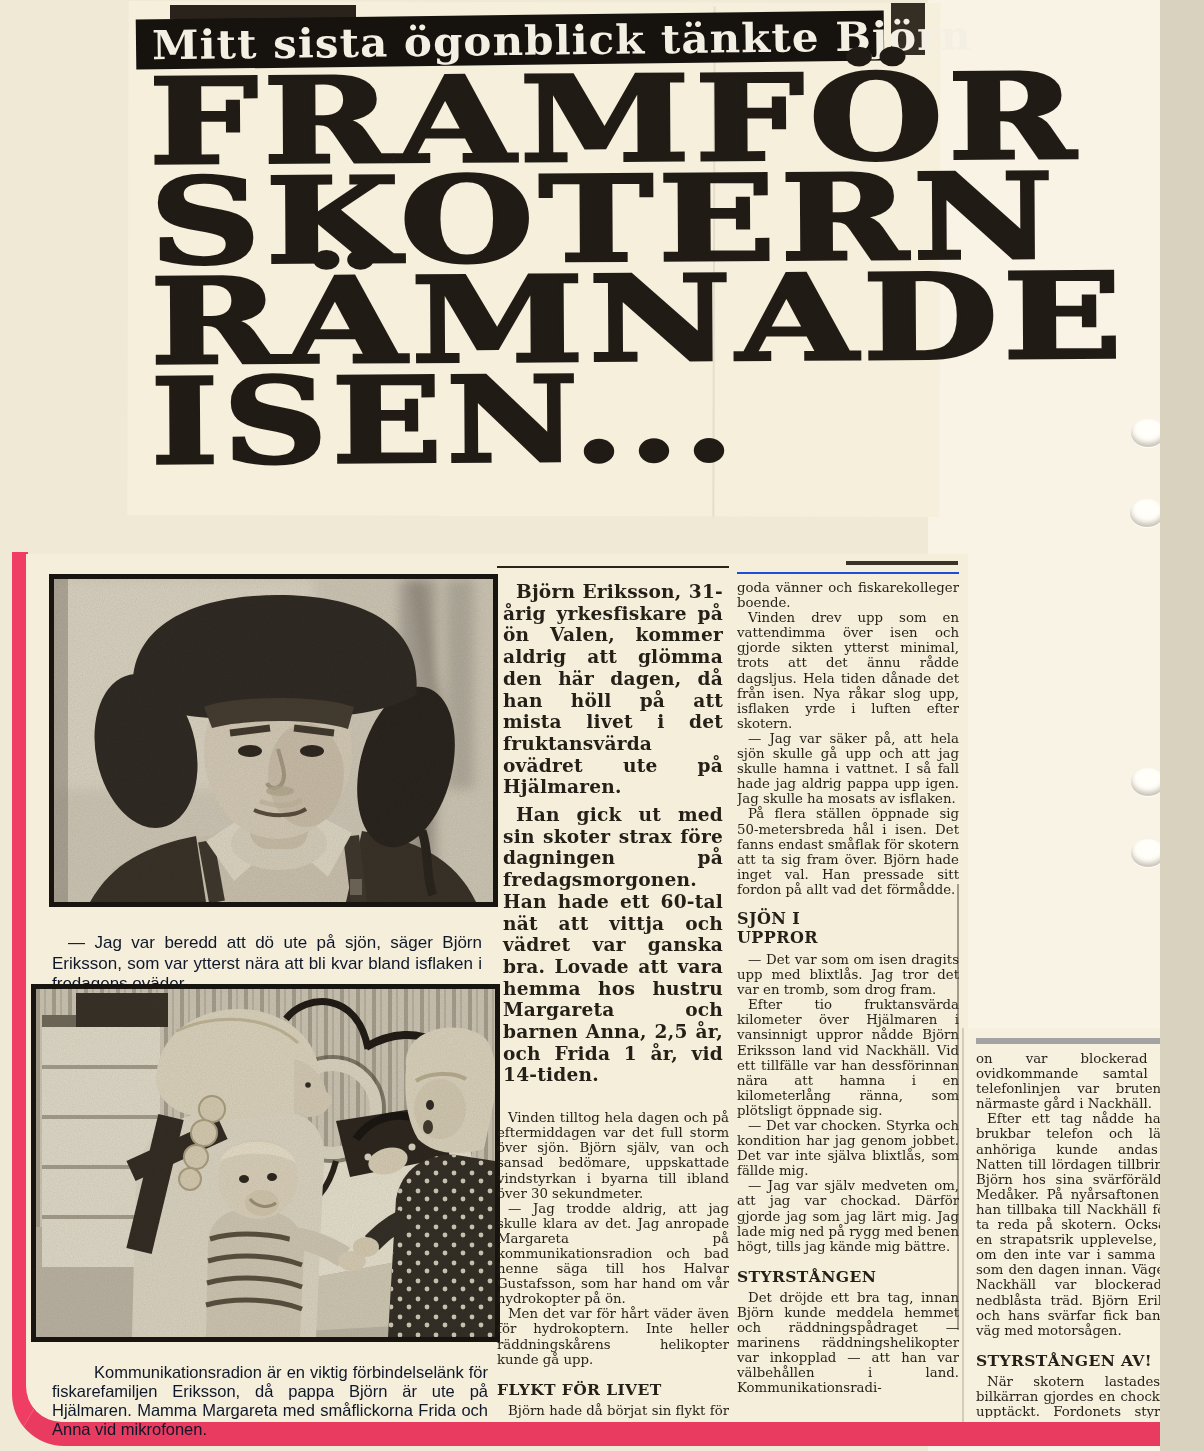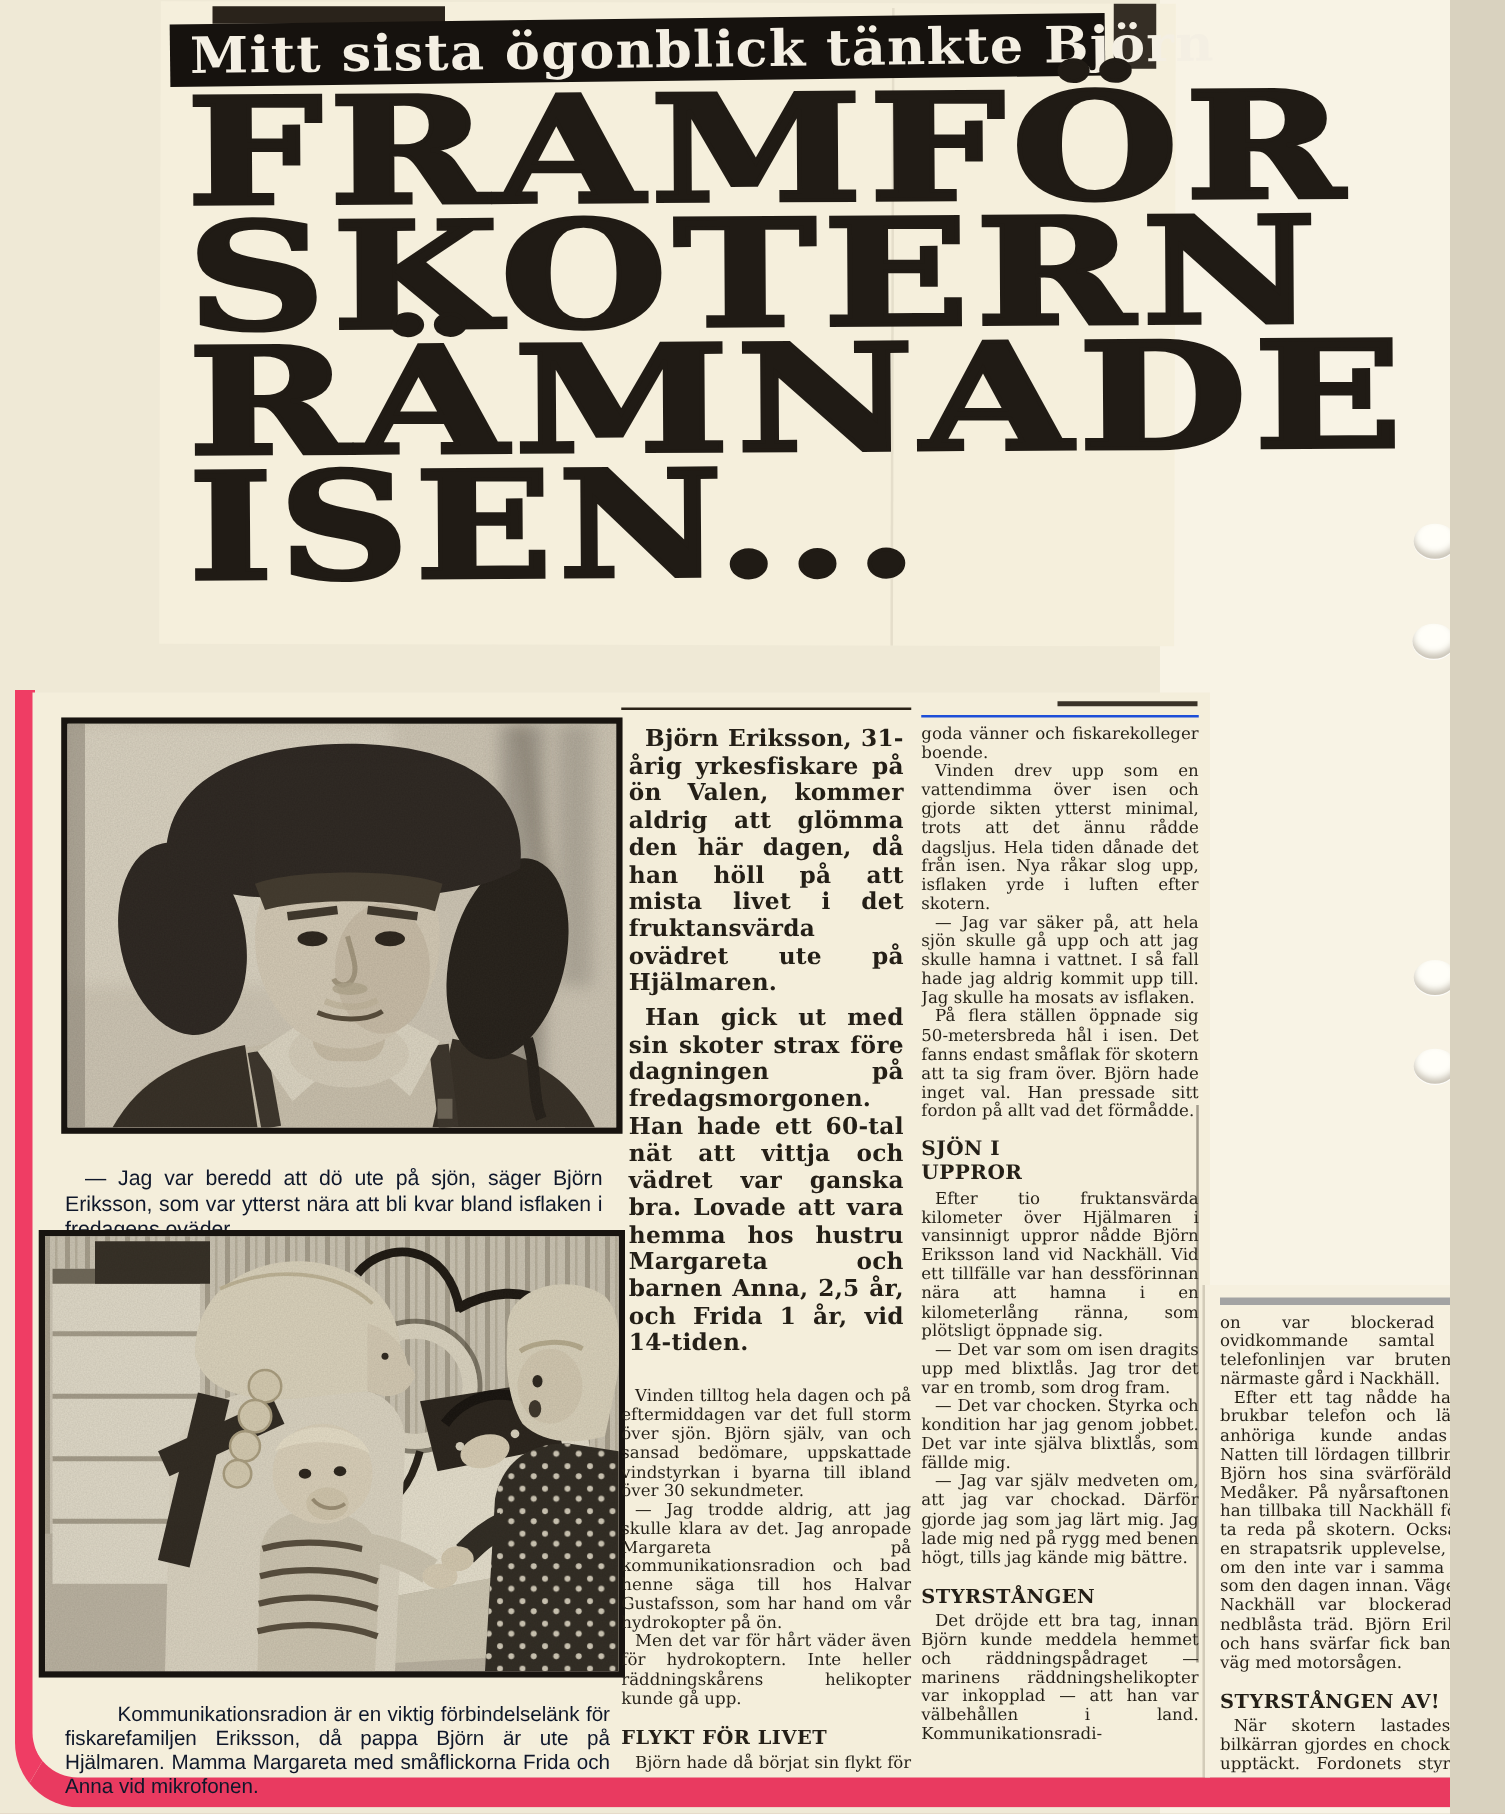--- a/index.html
+++ b/index.html
@@ -224,28 +224,28 @@
       <p>— Jag trodde aldrig, att jag skulle klara av det. Jag anropade Margareta på kommunikationsradion och bad henne säga till hos Halvar Gustafsson, som har hand om vår hydrokopter på ön.</p>
       <p>Men det var för hårt väder även för hydrokoptern. Inte heller räddningskårens helikopter kunde gå upp.</p>
       <div class="colhead">FLYKT FÖR LIVET</div>
       <p>Björn hade då börjat sin flykt för livet med skotern. Han satte kurs mot Nackhäll på södra Sörmlandslandet, där han har</p>
     </div>
   </div>
 
   <div class="col col3 bodytext">
     <p class="noind">goda vänner och fiskarekolleger boende.</p>
     <p>Vinden drev upp som en vattendimma över isen och gjorde sikten ytterst minimal, trots att det ännu rådde dagsljus. Hela tiden dånade det från isen. Nya råkar slog upp, isflaken yrde i luften efter skotern.</p>
-    <p>— Jag var säker på, att hela sjön skulle gå upp och att jag skulle hamna i vattnet. I så fall hade jag aldrig kommit upp till. Jag skulle ha mosats av isflaken.</p>
+    <p>— Jag var säker på, att hela sjön skulle gå upp och att jag skulle hamna i vattnet. I så fall hade jag aldrig pappa upp igen. Jag skulle ha mosats av isflaken.</p>
     <p>På flera ställen öppnade sig 50-metersbreda hål i isen. Det fanns endast småflak för skotern att ta sig fram över. Björn hade inget val. Han pressade sitt fordon på allt vad det förmådde.</p>
     <div class="colhead2">
       <span>SJÖN I</span><br>
       <span>UPPROR</span>
     </div>
+    <p>— Det var som om isen dragits upp med blixtlås. Jag tror det var en tromb, som drog fram.</p>
     <p>Efter tio fruktansvärda kilometer över Hjälmaren i vansinnigt uppror nådde Björn Eriksson land vid Nackhäll. Vid ett tillfälle var han dessförinnan nära att hamna i en kilometerlång ränna, som plötsligt öppnade sig.</p>
-    <p>— Det var som om isen dragits upp med blixtlås. Jag tror det var en tromb, som drog fram.</p>
     <p>— Det var chocken. Styrka och kondition har jag genom jobbet. Det var inte själva blixtlås, som fällde mig.</p>
     <p>— Jag var själv medveten om, att jag var chockad. Därför gjorde jag som jag lärt mig. Jag lade mig ned på rygg med benen högt, tills jag kände mig bättre.</p>
     <div class="colhead">STYRSTÅNGEN</div>
     <p>Det dröjde ett bra tag, innan Björn kunde meddela hemmet och räddningspådraget — marinens räddningshelikopter var inkopplad — att han var välbehållen i land. Kommunikationsradi-</p>
   </div>
 
   <div class="col col4 bodytext">
     <p class="noind">on var blockerad av ovidkommande samtal och telefonlinjen var bruten till närmaste gård i Nackhäll.</p>
     <p>Efter ett tag nådde han en brukbar telefon och lättade anhöriga kunde andas ut. Natten till lördagen tillbringade Björn hos sina svärföräldrar i Medåker. På nyårsaftonen åkte han tillbaka till Nackhäll för att ta reda på skotern. Också det en strapatsrik upplevelse, även om den inte var i samma klass som den dagen innan. Vägen till Nackhäll var blockerad av nedblåsta träd. Björn Eriksson och hans svärfar fick bana sig väg med motorsågen.</p>
     <div class="colhead">STYRSTÅNGEN AV!</div>

